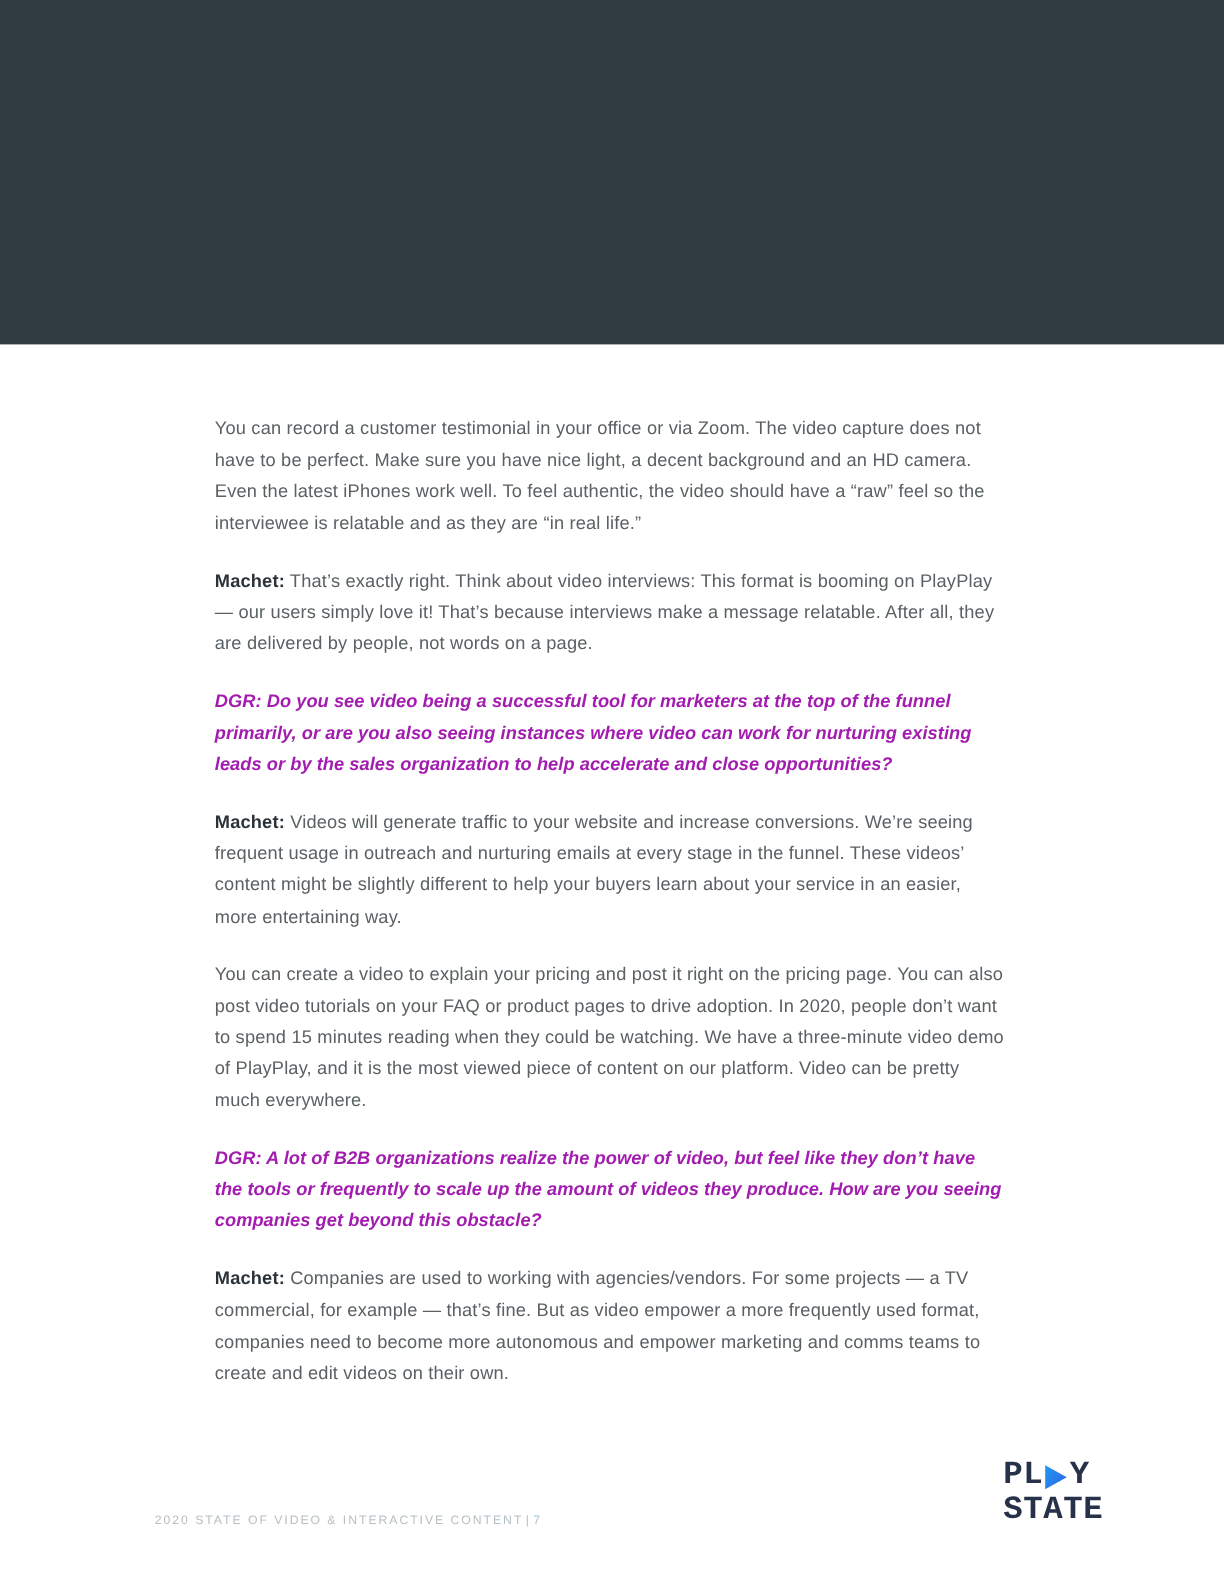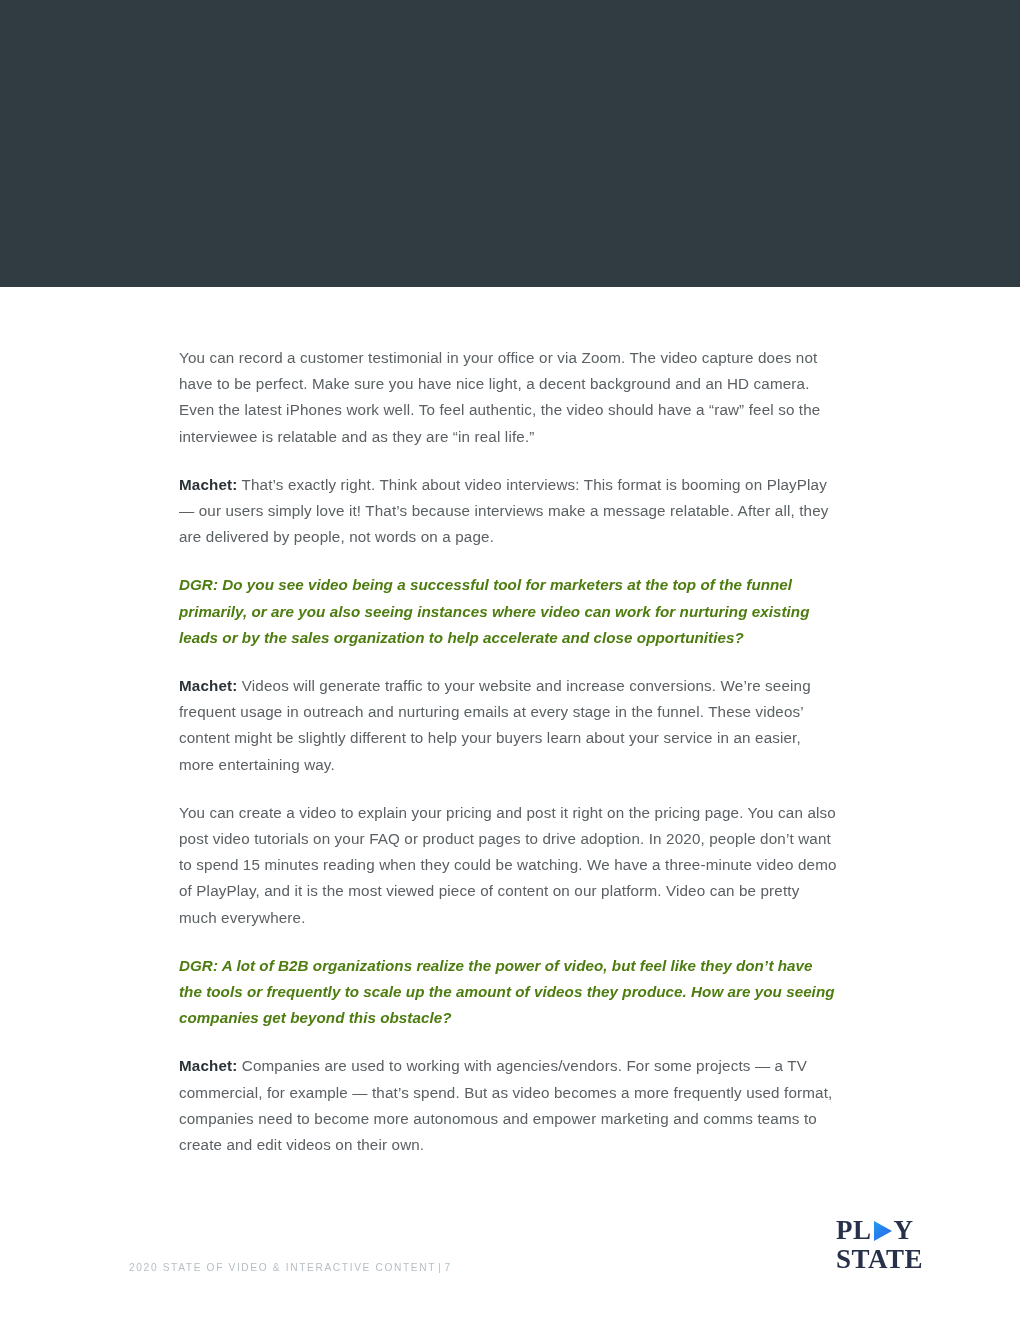--- a/index.html
+++ b/index.html
@@ -45,21 +45,21 @@
 
   .speaker {
     font-weight: bold;
     color: #2c3338;
   }
 
   .question {
     margin: 0 0 22px 0;
     font-size: 15.2px;
     line-height: 26.2px;
-    color: #4d7c0f;
+    color: #a21caf;
     font-weight: bold;
     font-style: italic;
     letter-spacing: 0.003em;
   }
 
   
   .footer {
     position: absolute;
     left: 90px;
     top: 1262px;
@@ -87,21 +87,21 @@
   }
   .logo-line {
     display: flex;
     align-items: center;
     height: 29px;
     line-height: 29px;
     font-size: 27px;
     font-weight: bold;
     letter-spacing: 0.5px;
     color: #27324a;
-    font-family: Liberation Serif, serif;
+    font-family: Liberation Mono, monospace;
   }
   .logo-line .triangle-wrap {
     display: inline-flex;
     align-items: center;
     justify-content: center;
     width: 22px;
     height: 26px;
   }
   .logo-tri {
     display: block;
@@ -119,21 +119,21 @@
   <p class="para"><span class="speaker">Machet:</span><span> That’s exactly right. Think about video interviews: This format is booming on PlayPlay — our users simply love it! That’s because interviews make a message relatable. After all, they are delivered by people, not words on a page.</span></p>
 
   <p class="question">DGR: Do you see video being a successful tool for marketers at the top of the funnel primarily, or are you also seeing instances where video can work for nurturing existing leads or by the sales organization to help accelerate and close opportunities?</p>
 
   <p class="para"><span class="speaker">Machet:</span><span> Videos will generate traffic to your website and increase conversions. We’re seeing frequent usage in outreach and nurturing emails at every stage in the funnel. These videos’ content might be slightly different to help your buyers learn about your service in an easier, more entertaining way.</span></p>
 
   <p class="para">You can create a video to explain your pricing and post it right on the pricing page. You can also post video tutorials on your FAQ or product pages to drive adoption. In 2020, people don’t want to spend 15 minutes reading when they could be watching. We have a three-minute video demo of PlayPlay, and it is the most viewed piece of content on our platform. Video can be pretty much everywhere.</p>
 
   <p class="question">DGR: A lot of B2B organizations realize the power of video, but feel like they don’t have the tools or frequently to scale up the amount of videos they produce. How are you seeing companies get beyond this obstacle?</p>
 
-  <p class="para"><span class="speaker">Machet:</span><span> Companies are used to working with agencies/vendors. For some projects — a TV commercial, for example — that’s spend. But as video becomes a more frequently used format, companies need to become more autonomous and empower marketing and comms teams to create and edit videos on their own.</span></p>
+  <p class="para"><span class="speaker">Machet:</span><span> Companies are used to working with agencies/vendors. For some projects — a TV commercial, for example — that’s fine. But as video empower a more frequently used format, companies need to become more autonomous and empower marketing and comms teams to create and edit videos on their own.</span></p>
 
 </div>
 
 <div class="footer"><span>2020 STATE OF VIDEO &amp; INTERACTIVE CONTENT</span><span class="divider">|</span><span class="pagenum">7</span></div>
 
 <div class="logo">
   <div class="logo-line">
       <span>PL</span>
       <span class="triangle-wrap">
       <svg class="logo-tri" width="20" height="22" viewBox="0 0 20 22" xmlns="http://www.w3.org/2000/svg">

